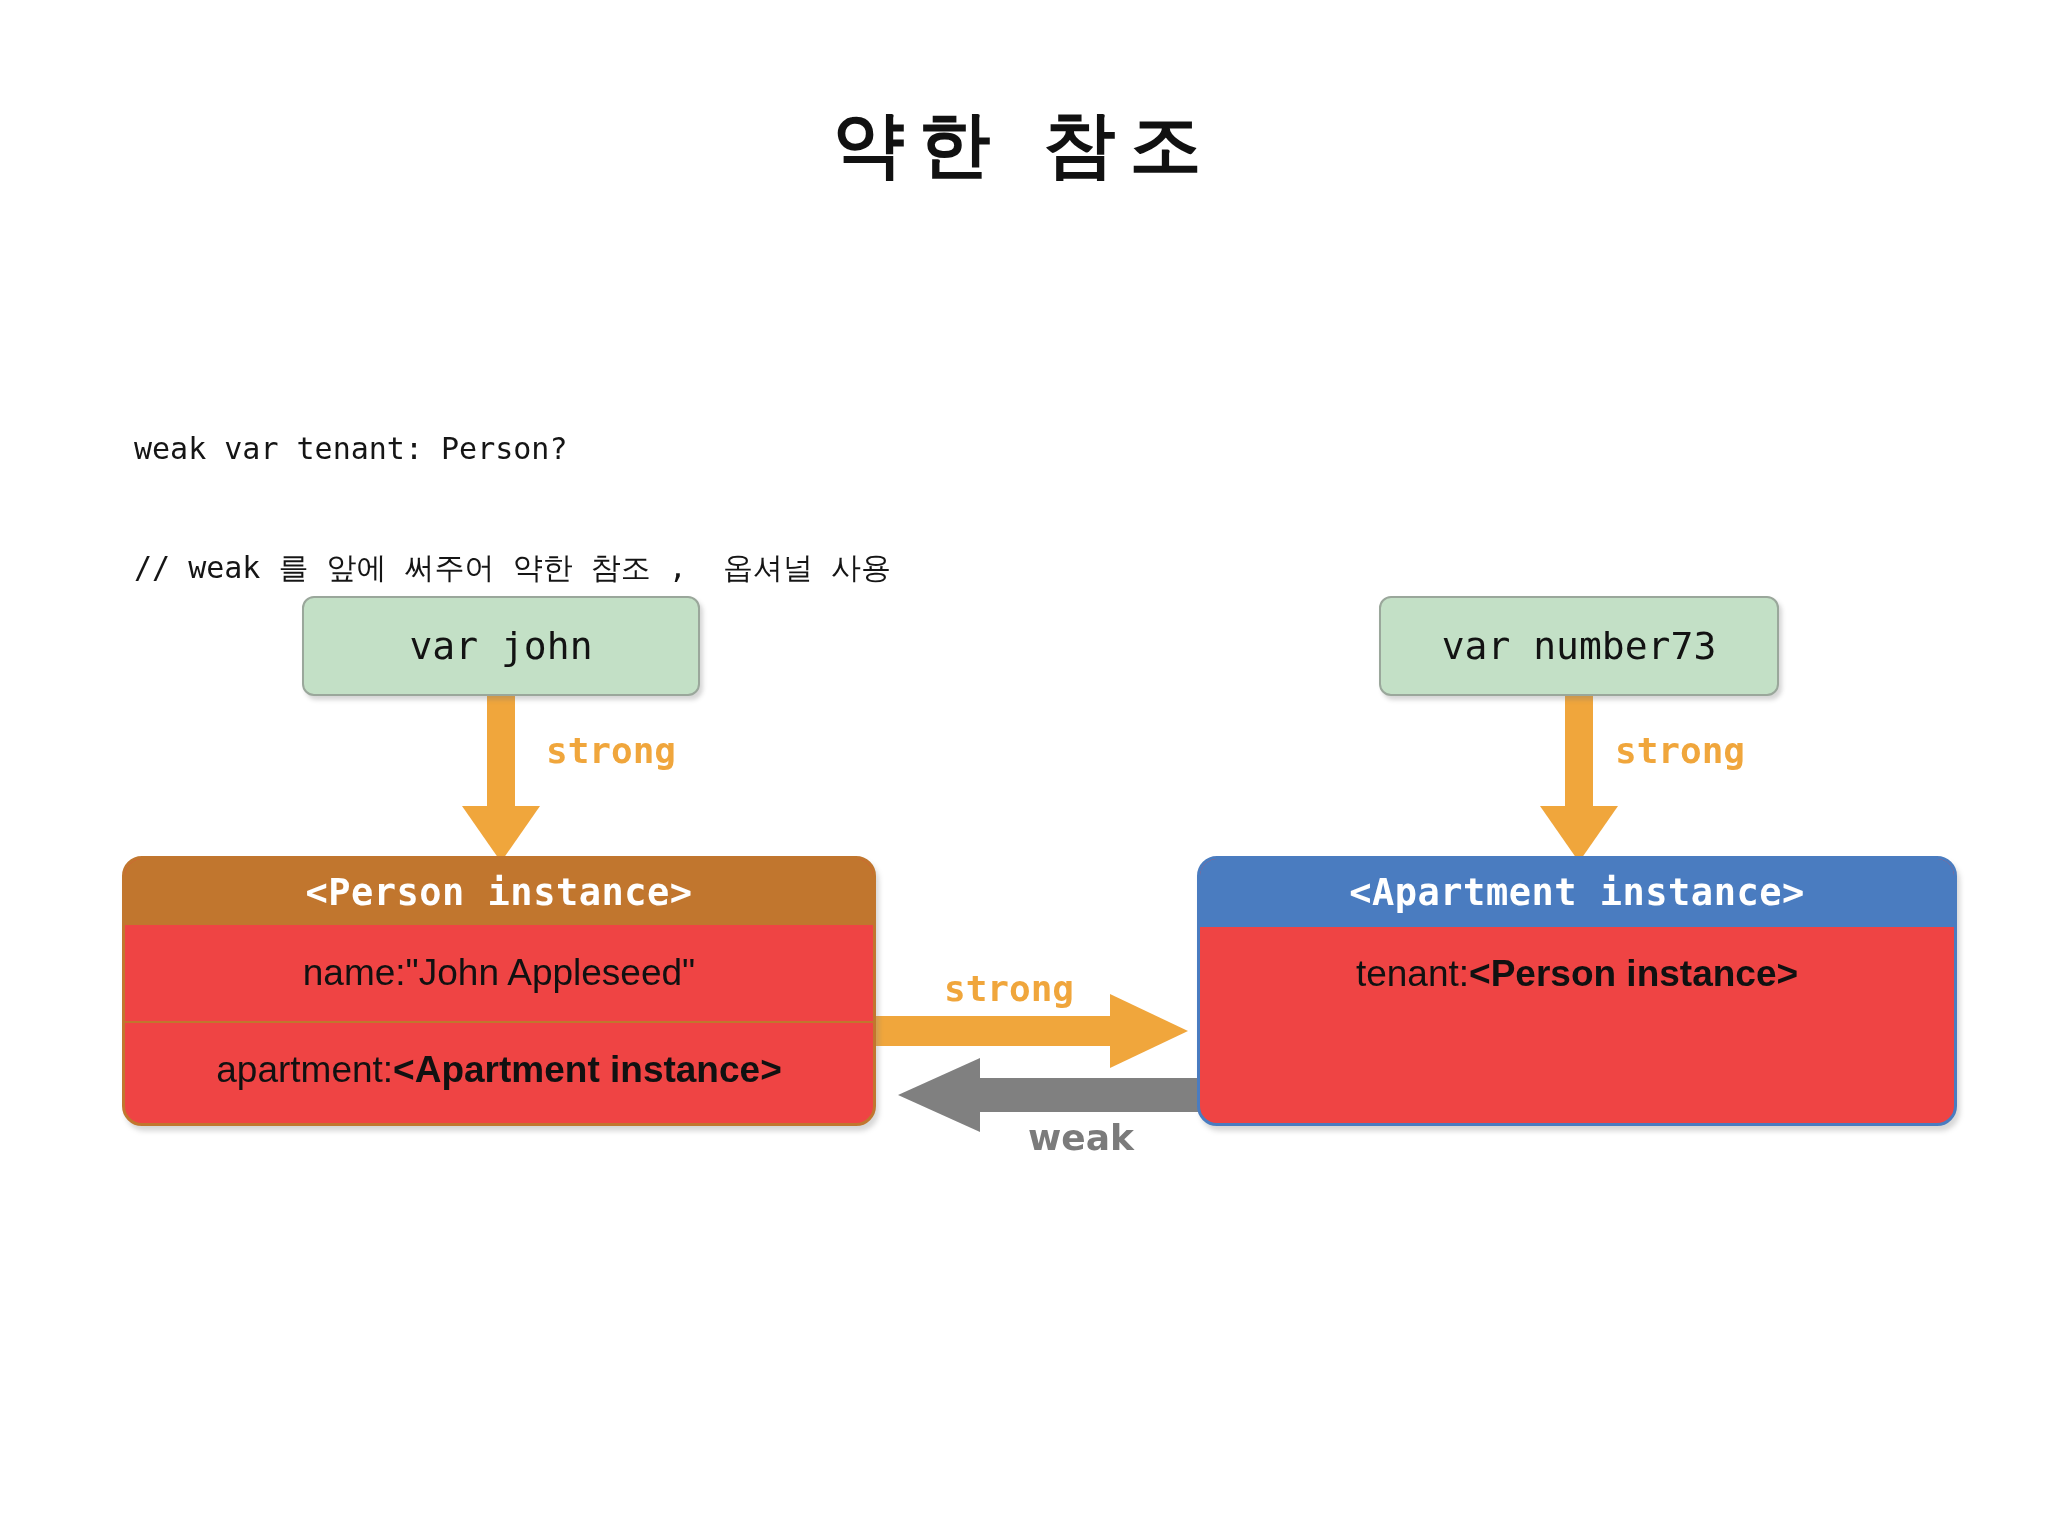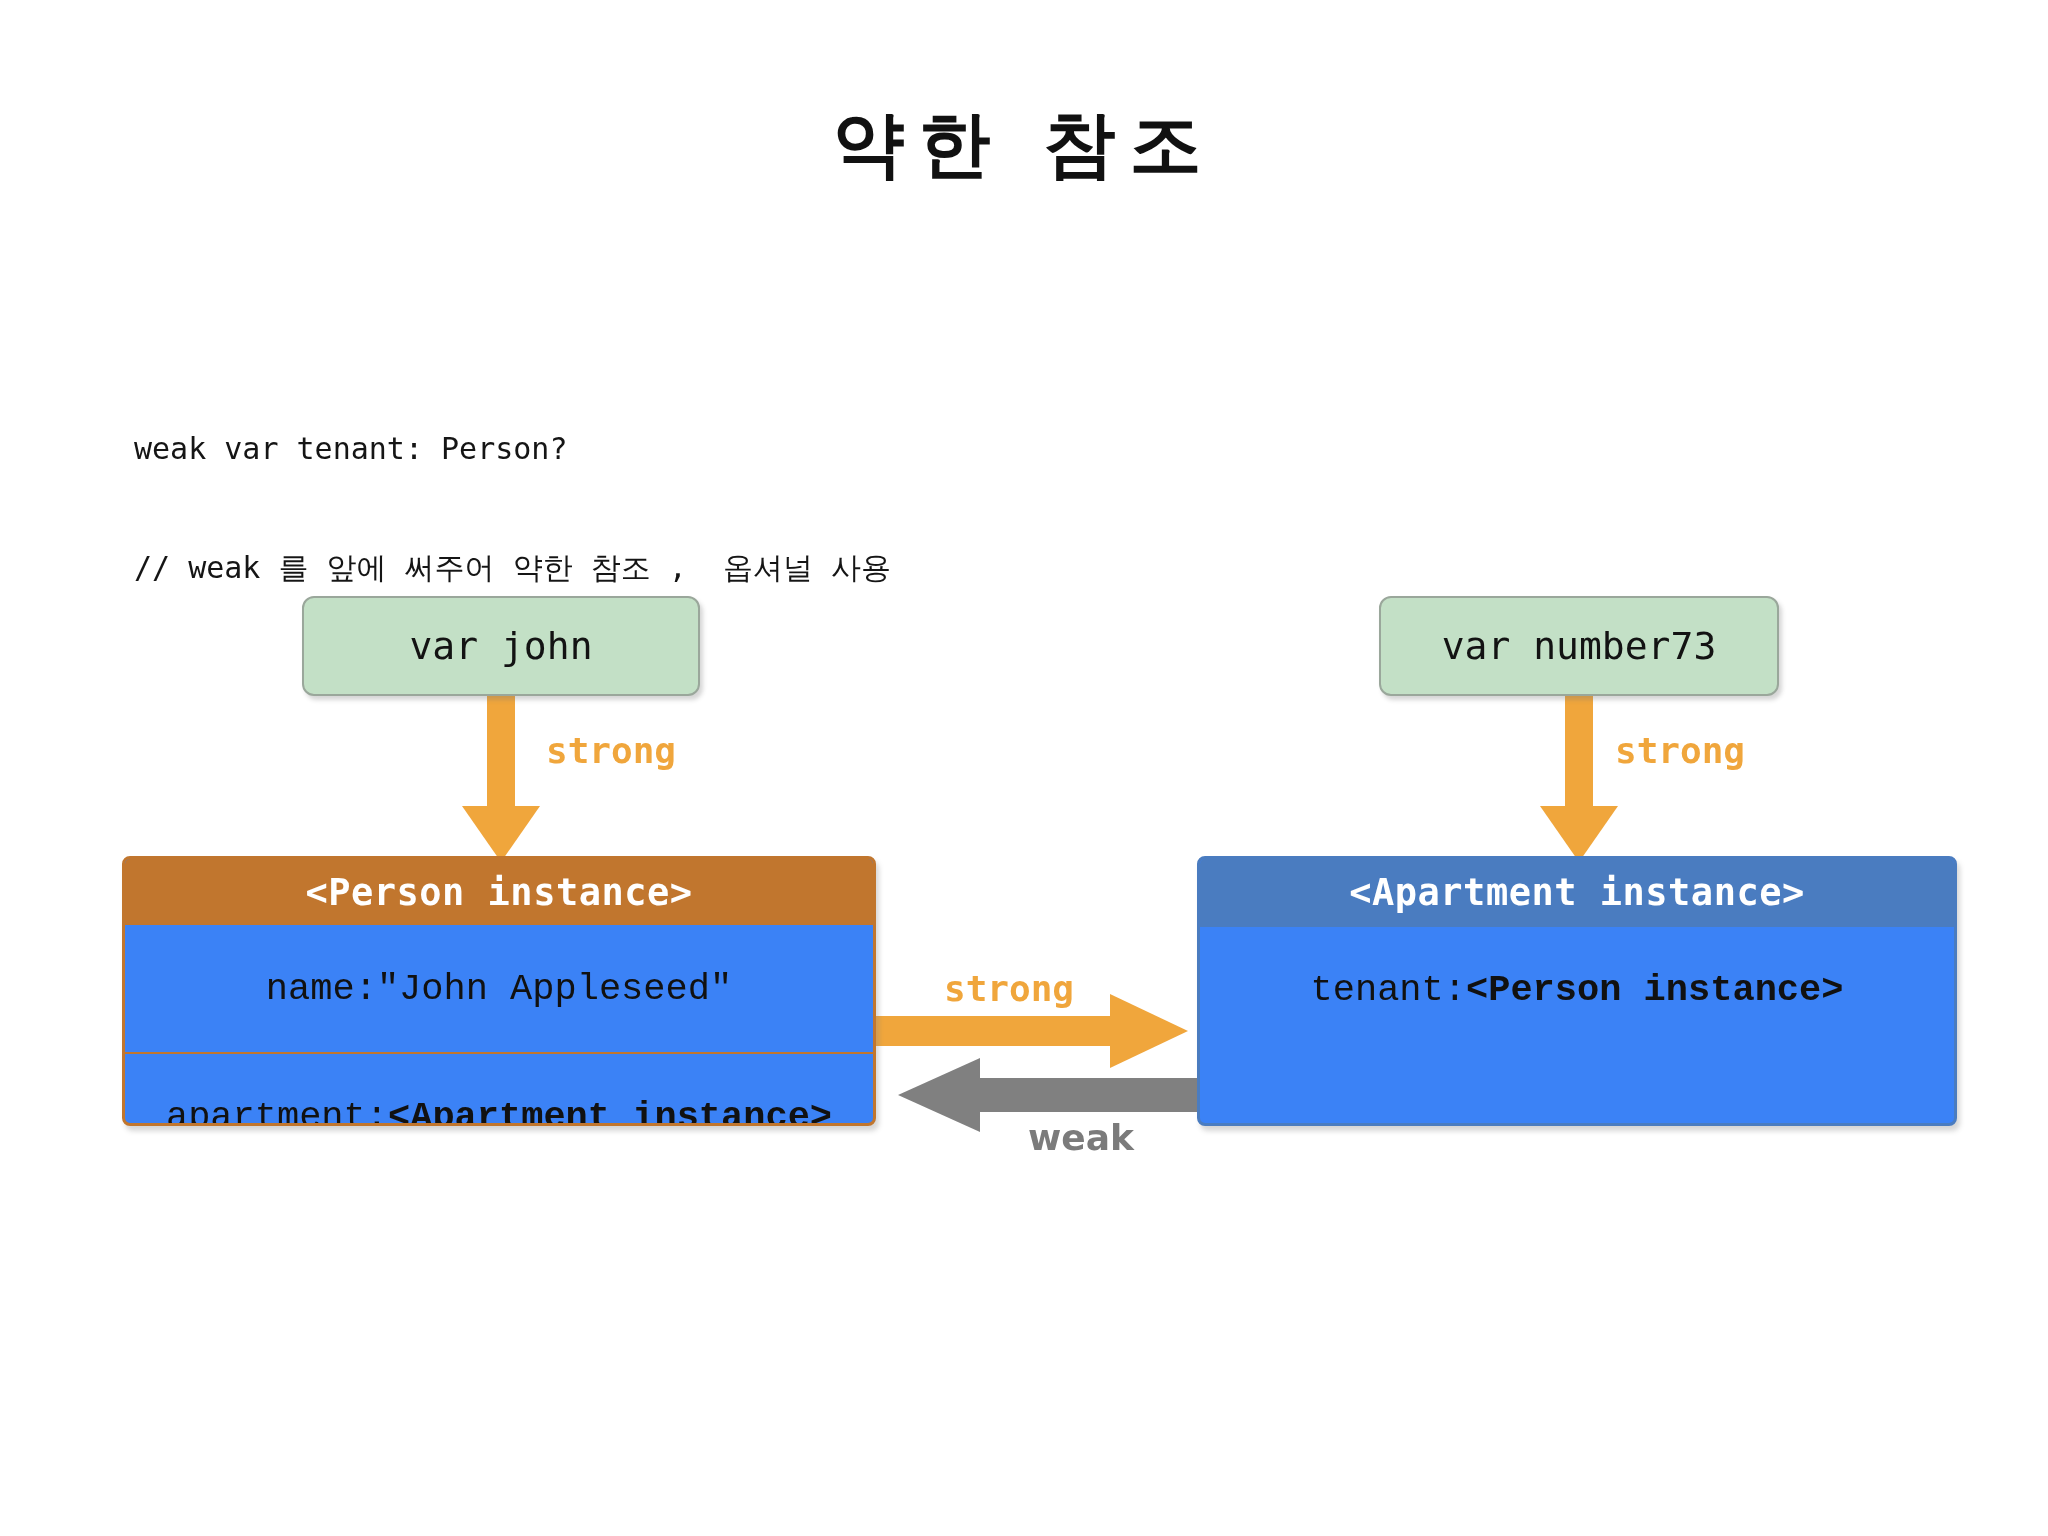--- a/index.html
+++ b/index.html
@@ -70,22 +70,22 @@
     color: #131313;
     box-shadow: 3px 4px 4px rgba(120,120,120,0.30);
   }
   #var-john   { left: 302px;  top: 596px; width: 398px; height: 100px; }
   #var-num73  { left: 1379px; top: 596px; width: 400px; height: 100px; }
 
   
   .inst-box {
     position: absolute;
     box-sizing: border-box;
-    border-radius: 8px;
-    background: #3b82f6;
+    border-radius: 20px;
+    background: #ef4444;
     overflow: hidden;
     box-shadow: 3px 5px 5px rgba(130,130,130,0.32);
   }
   #person-box    { left: 122px;  top: 856px; width: 754px; height: 270px;
                    border: 3px solid #c1762e; }
   #apartment-box { left: 1197px; top: 856px; width: 760px; height: 270px;
                    border: 3px solid #4a7cc0; }
 
   .inst-head {
     height: 66px;
@@ -95,25 +95,25 @@
     font-family: "DejaVu Sans Mono", monospace;
     font-size: 37px;
     font-weight: 700;
     color: #ffffff;
     letter-spacing: 0.5px;
   }
   #person-box .inst-head    { background: #c1762e; }
   #apartment-box .inst-head { background: #4a7cc0; }
 
   .inst-row {
-    height: 127px;
+    height: 96px;
     display: flex;
     align-items: center;
     justify-content: center;
-    font-family: Liberation Mono, monospace;
+    font-family: Liberation Sans, sans-serif;
     font-size: 37px;
     color: #111111;
     box-sizing: border-box;
   }
   #person-box .inst-row.second    { border-top: 2px solid #c1762e; }
   #apartment-box .inst-row.second { border-top: 2px solid #4a7cc0; }
   .inst-row .bold { font-weight: 700; }
 
   
   #arrow-layer {

